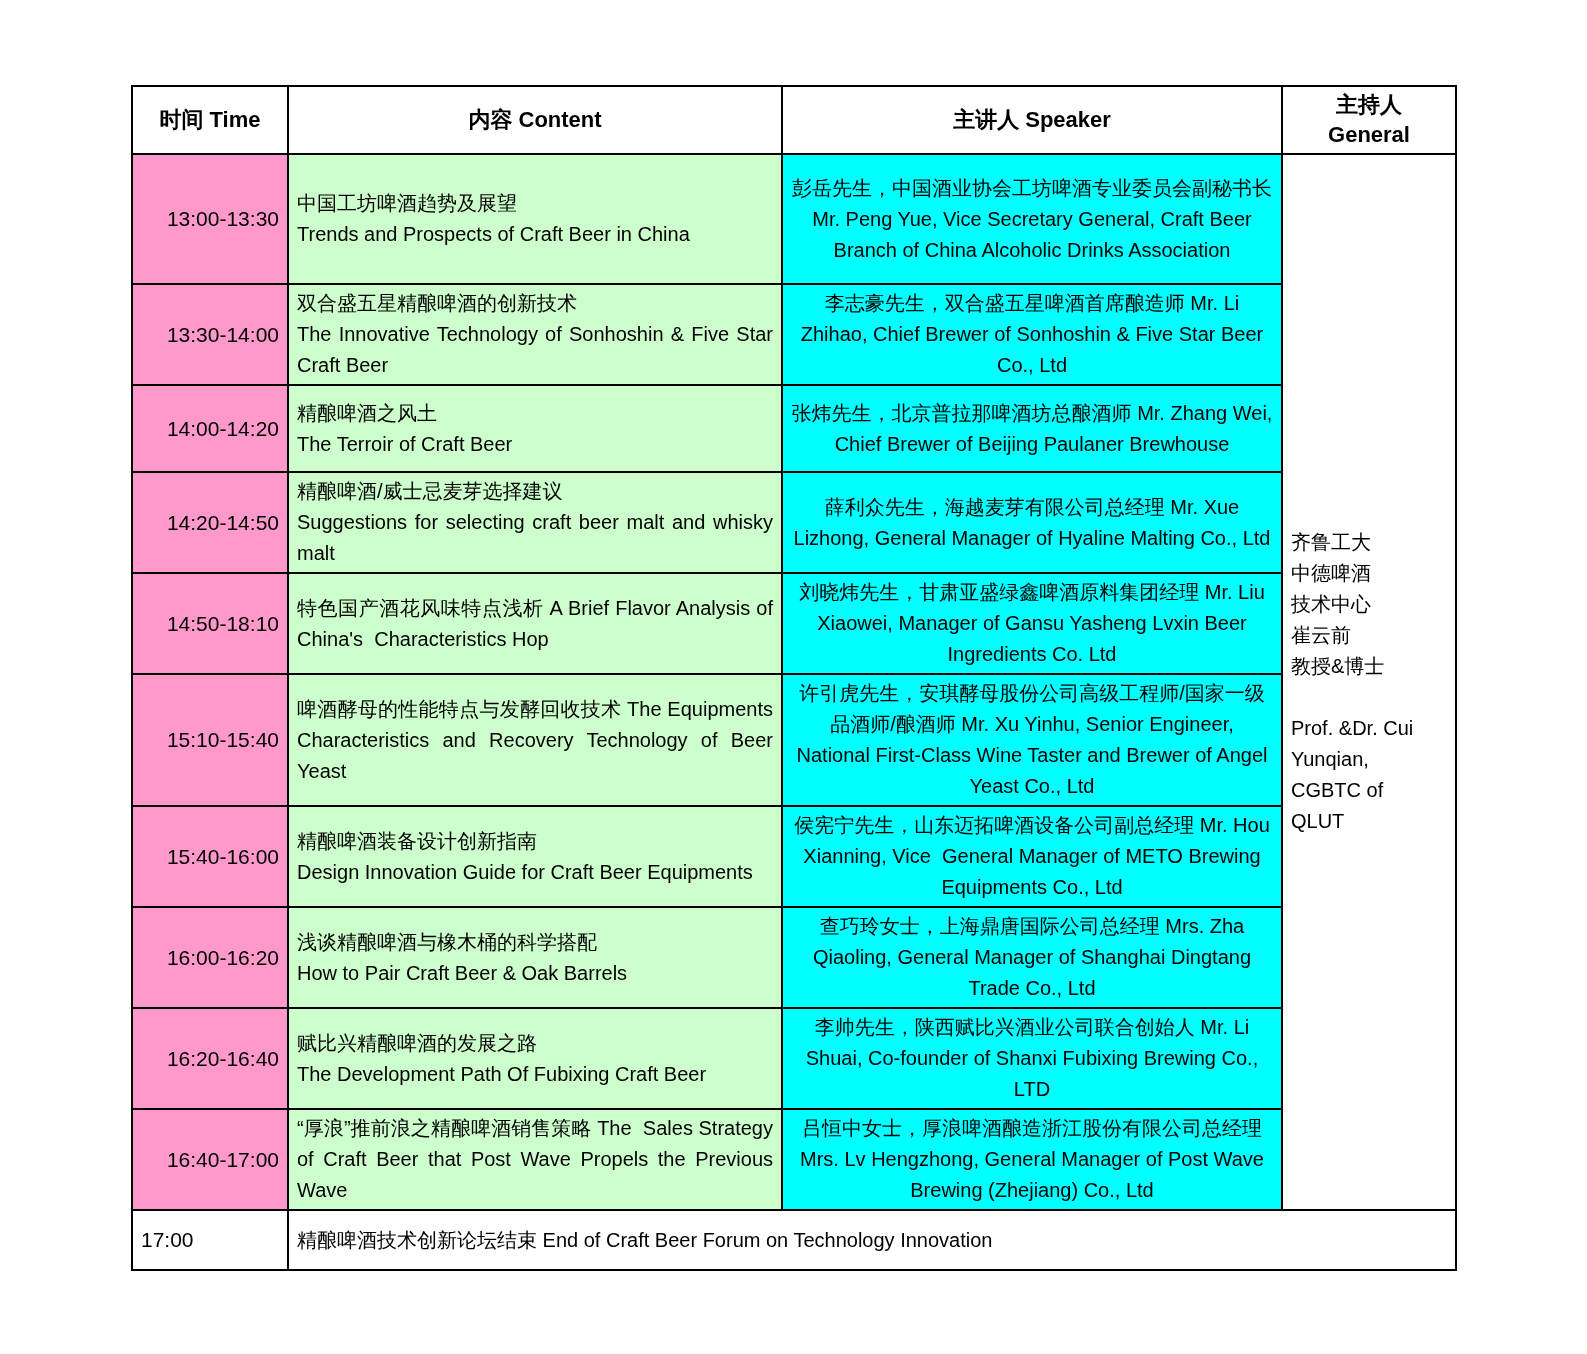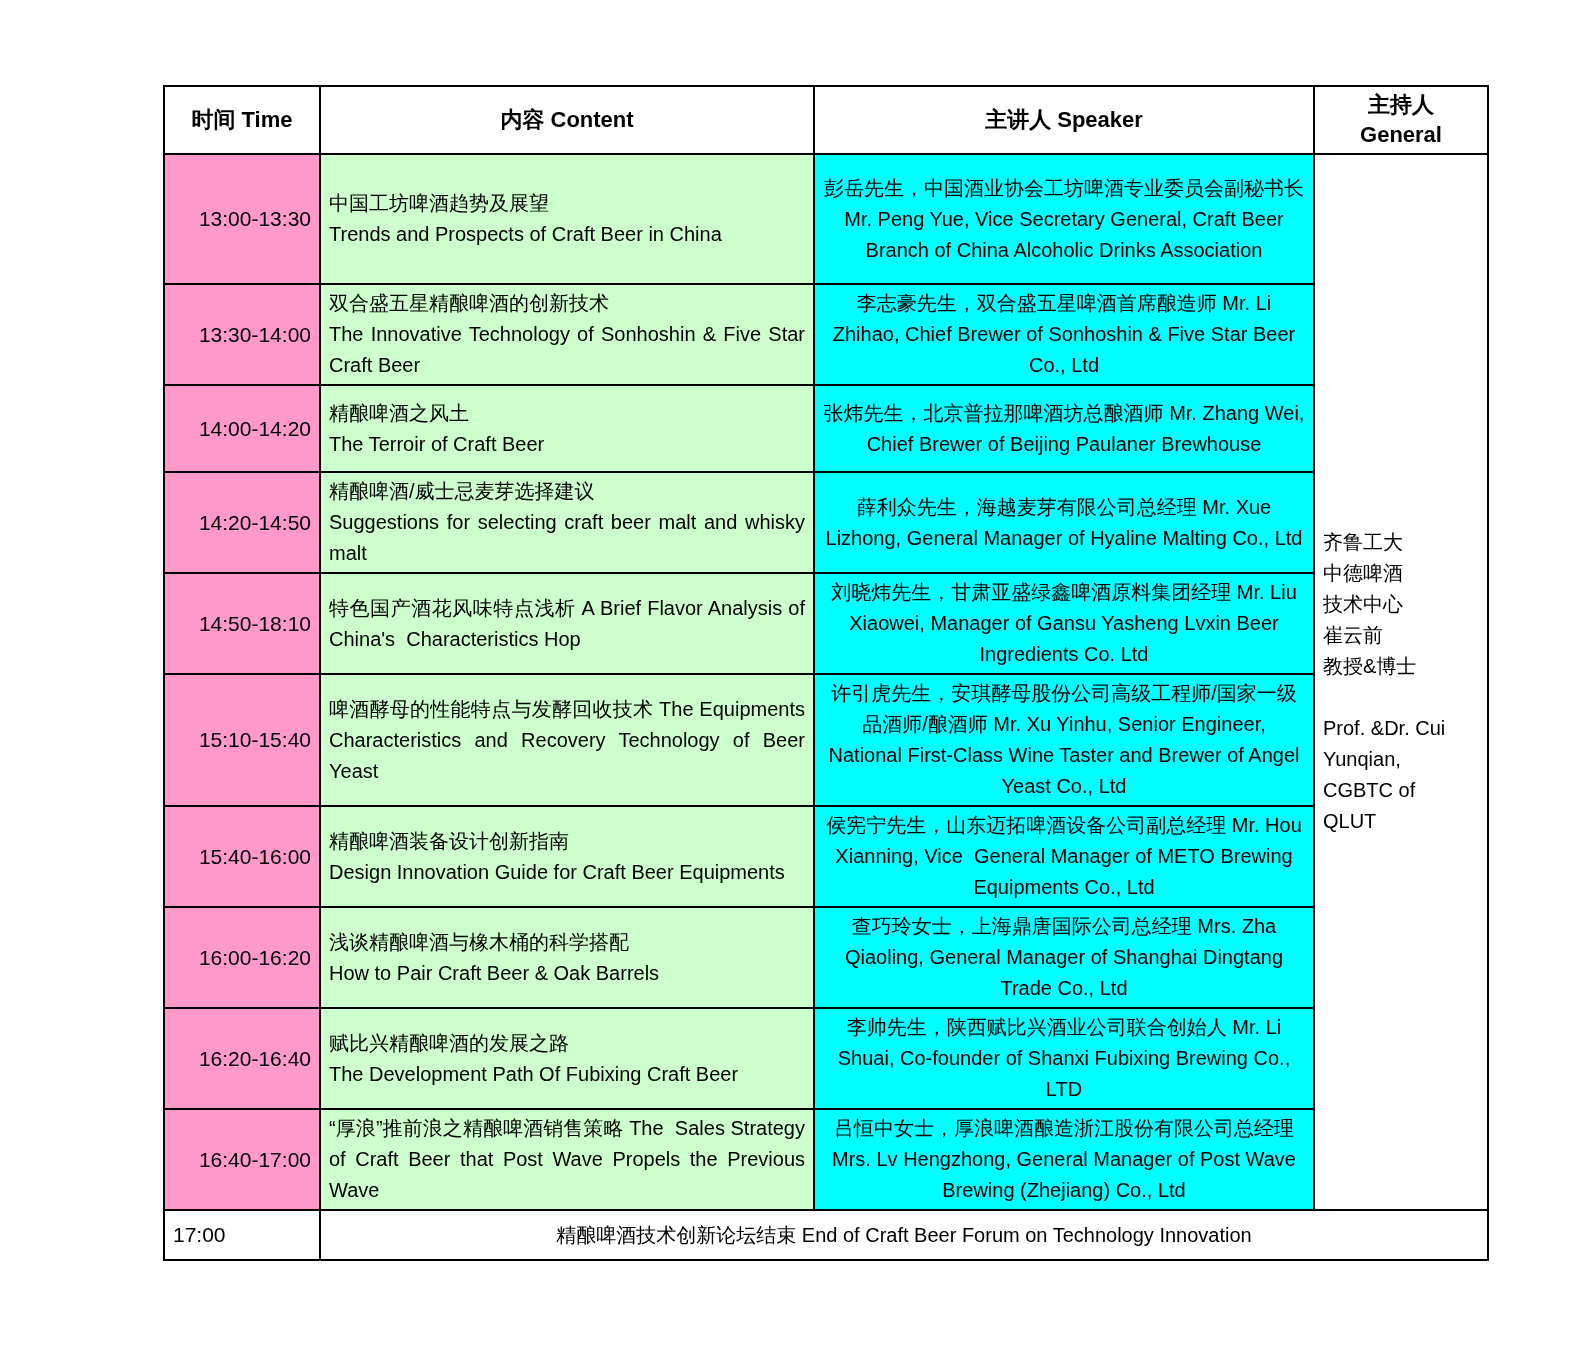--- a/index.html
+++ b/index.html
@@ -16,21 +16,20 @@
     background: #ffffff;
     overflow: hidden;
   }
   table.schedule {
     position: absolute;
     left: 131px;
     top: 85px;
     width: 1324px;
     border-collapse: collapse;
     table-layout: fixed;
-    margin-left: 32px;
   }
   table.schedule col.c-time    { width: 156px; }
   table.schedule col.c-content { width: 494px; }
   table.schedule col.c-speaker { width: 500px; }
   table.schedule col.c-compere { width: 174px; }
 
   table.schedule th,
   table.schedule td {
     border: 2px solid #000;
     padding: 3px 8px;
@@ -45,21 +44,21 @@
     font-weight: bold;
     font-size: 22px;
     text-align: center;
     border-bottom: 4px solid #000;
     white-space: pre-line;
     line-height: 30px;
   }
 
   tr.row-std  { height: 87px; }
   tr.row-tall { height: 130px; }
-  tr.row-foot { height: 50px; padding-left: 24px; }
+  tr.row-foot { height: 60px; padding-left: 24px; }
 
   td.time {
     background: var(--pink);
     text-align: right;
     font-size: 21px;
   }
   td.content {
     background: var(--green);
     text-align: justify;
     white-space: pre-line;
@@ -84,21 +83,21 @@
     padding: 2px 4px;
   }
   td.foot-time {
     background: #ffffff;
     text-align: left;
     font-size: 21px;
     padding-left: 12px;
   }
   td.foot-note {
     background: #ffffff;
-    text-align: center;
+    text-align: left;
     font-size: 20px;
     padding-left: 12px;
   }
 </style>
 </head>
 <body>
 
 <div class="page">
   <table class="schedule">
     <colgroup>

